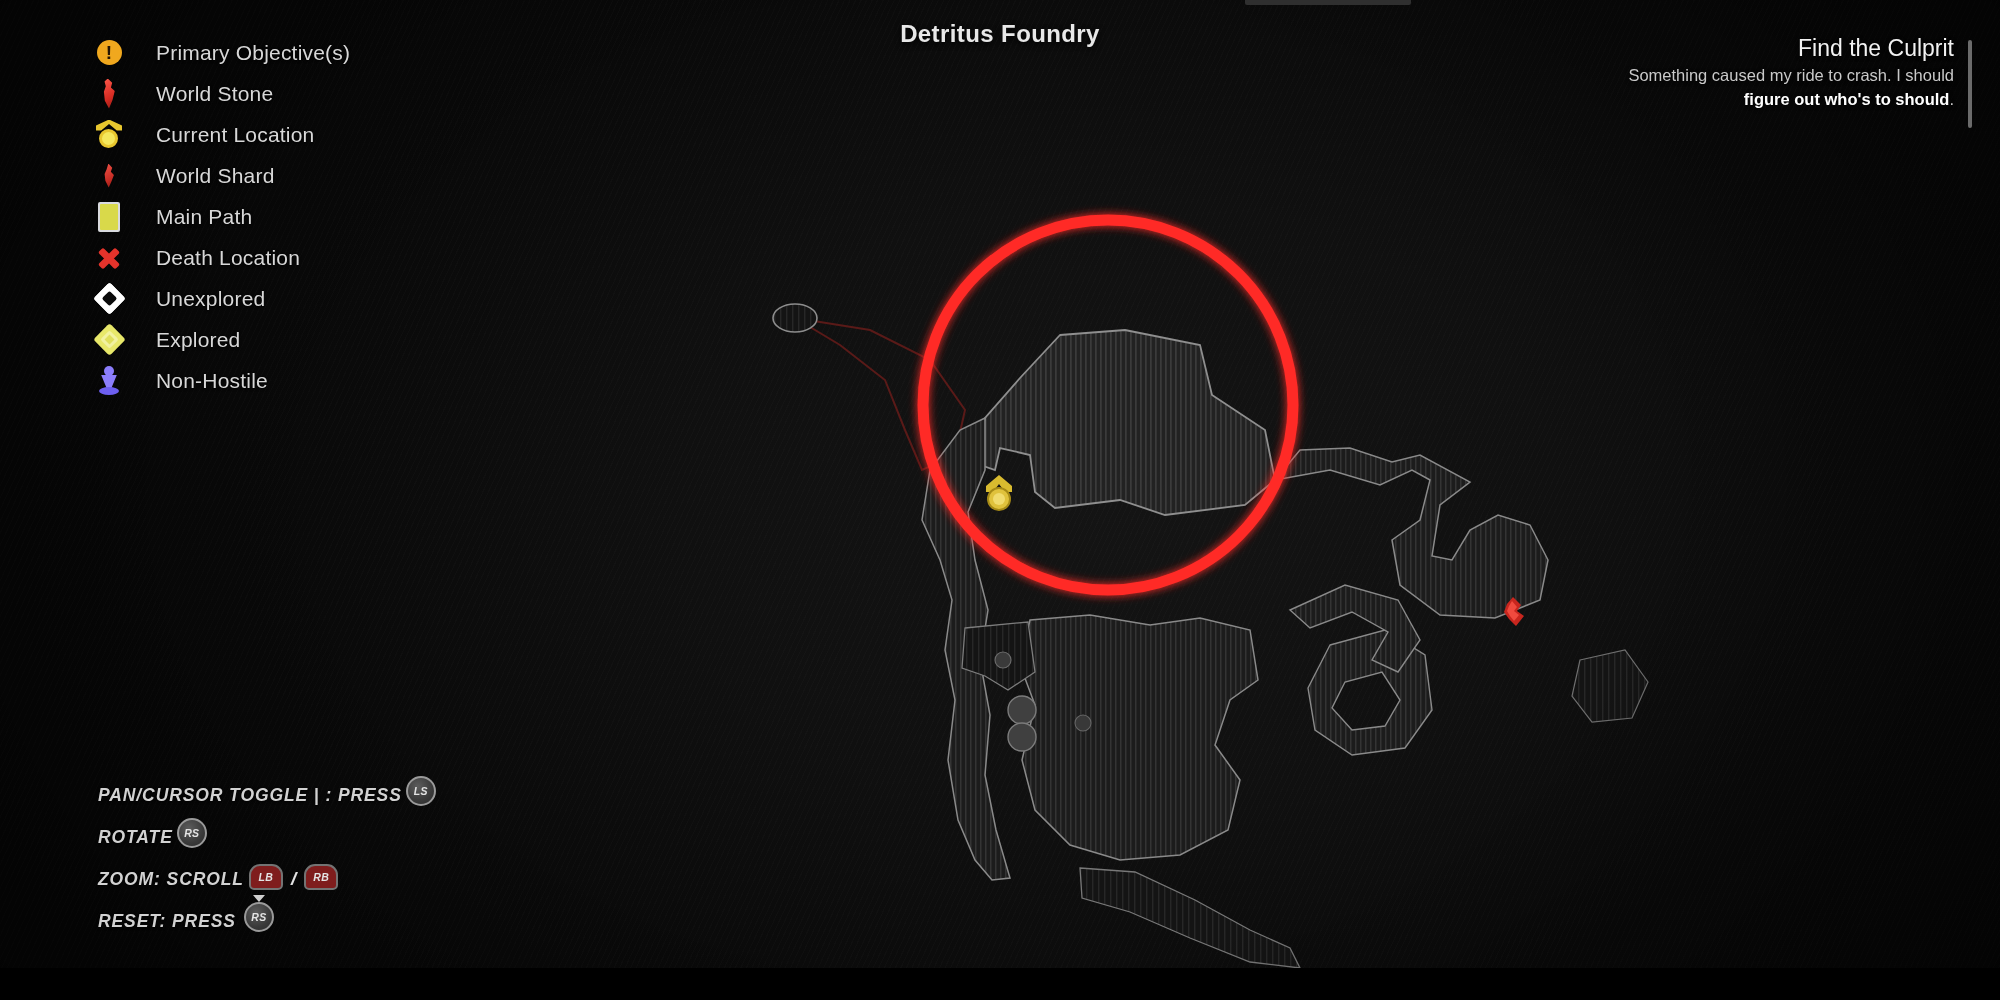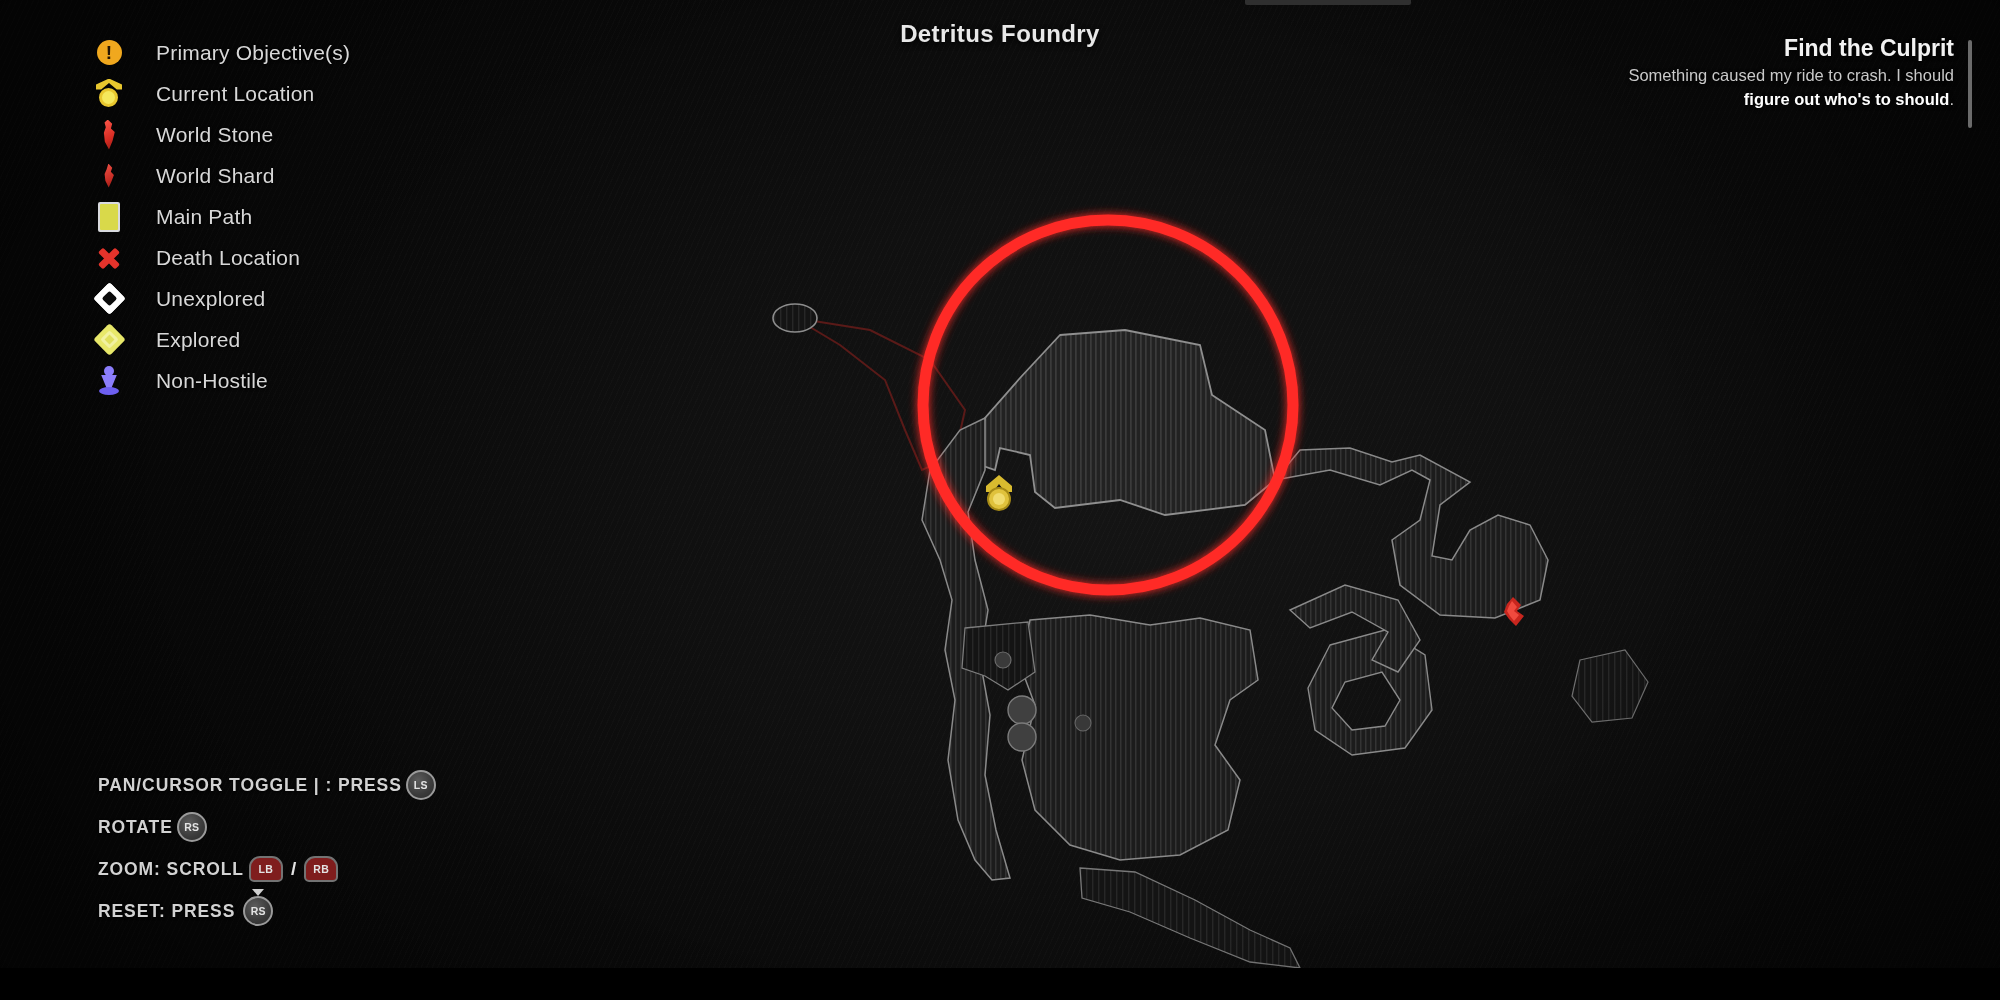--- a/index.html
+++ b/index.html
@@ -21,21 +21,21 @@
 
   
   .map-title{position:absolute;left:0;right:0;top:20px;text-align:center;
     color:#e8e8e8;font-size:24px;font-weight:bold;letter-spacing:.4px;
     text-shadow:0 2px 6px #000;}
 
   
   .quest{position:absolute;right:28px;top:33px;width:470px;text-align:right;
     padding-right:18px;}
   .quest .divider{position:absolute;right:0;top:7px;width:4px;height:88px;background:#6b6b6b;border-radius:2px;}
-  .quest-title{color:#f2f2f2;font-size:23px;font-weight:bold;line-height:30px;text-shadow:0 1px 4px #000;}
+  .quest-title{color:#f2f2f2;font-size:23px;font-weight:normal;line-height:30px;text-shadow:0 1px 4px #000;}
   .quest-desc{color:#c9c9c9;font-size:16.5px;line-height:24px;text-shadow:0 1px 4px #000;}
   .quest-desc b{color:#ffffff;font-weight:bold;}
 
   
   .legend{position:absolute;left:92px;top:32px;}
   .legend-row{display:flex;align-items:center;height:41px;}
   .legend-ico{width:34px;height:34px;position:relative;flex:0 0 34px;display:flex;align-items:center;justify-content:center;}
   .legend-lbl{margin-left:30px;color:#d8d8d8;font-size:21px;letter-spacing:.2px;white-space:nowrap;text-shadow:0 1px 3px #000;}
 
   
@@ -65,21 +65,21 @@
   .ico-expl::after{content:"";position:absolute;left:5px;top:5px;width:13px;height:13px;
     border:3px solid #f2f2a0;box-sizing:border-box;border-radius:2px;background:#e0e05c;}
   .ico-nonhostile{position:relative;width:20px;height:30px;}
   .ico-nonhostile .head{position:absolute;left:5px;top:0;width:10px;height:10px;border-radius:50%;background:#8b7dfb;}
   .ico-nonhostile .body{position:absolute;left:2px;top:9px;width:16px;height:14px;background:#8b7dfb;
     clip-path:polygon(0% 0%,100% 0%,64% 100%,36% 100%);}
   .ico-nonhostile .base{position:absolute;left:0;top:21px;width:20px;height:8px;border-radius:50%;background:#6d5ff0;}
 
   
   .controls{position:absolute;left:98px;bottom:36px;}
-  .ctrl-row{display:flex;align-items:center;height:42px;}
+  .ctrl-row{display:flex;align-items:flex-end;height:42px;font-style:italic;}
   .ctrl-txt{color:#d2d2d2;font-size:17.5px;font-weight:bold;letter-spacing:.9px;white-space:nowrap;text-shadow:0 1px 3px #000;}
   .btn{display:inline-flex;align-items:center;justify-content:center;
     color:#e3e3e3;font-size:10.5px;font-weight:bold;letter-spacing:.3px;}
   .btn-stick{width:26px;height:26px;border-radius:50%;border:2px solid #9a9a9a;
     background:radial-gradient(circle at 38% 32%, #5c5c5c 0%, #3a3a3a 60%, #2a2a2a 100%);margin:0 4px;}
   .btn-bumper{width:30px;height:22px;border:2px solid #737373;background:#7f1d1d;margin:0 5px;
     border-radius:11px 11px 5px 5px;}
   .btn-rs-wrap{position:relative;display:inline-flex;margin:0 4px;}
   .btn-rs-wrap .arrow{position:absolute;left:50%;top:-7px;transform:translateX(-50%);
     width:0;height:0;border-left:6px solid transparent;border-right:6px solid transparent;border-top:7px solid #cfcfcf;}
@@ -188,33 +188,33 @@
 
     <div class="legend-row">
       <span class="legend-ico">
         <span class="ico-objective">!</span>
       </span>
       <span class="legend-lbl">Primary Objective(s)</span>
     </div>
 
     <div class="legend-row">
       <span class="legend-ico">
+        <span class="ico-stone"></span>
+      </span>
+      <span class="legend-lbl">World Stone</span>
+    </div>
+
+    <div class="legend-row">
+      <span class="legend-ico">
         <span class="ico-curloc">
             <span class="cap"></span>
             <span class="ring"></span>
           </span>
       </span>
       <span class="legend-lbl">Current Location</span>
-    </div>
-
-    <div class="legend-row">
-      <span class="legend-ico">
-        <span class="ico-stone"></span>
-      </span>
-      <span class="legend-lbl">World Stone</span>
     </div>
 
     <div class="legend-row">
       <span class="legend-ico">
         <span class="ico-shard"></span>
       </span>
       <span class="legend-lbl">World Shard</span>
     </div>
 
     <div class="legend-row">

